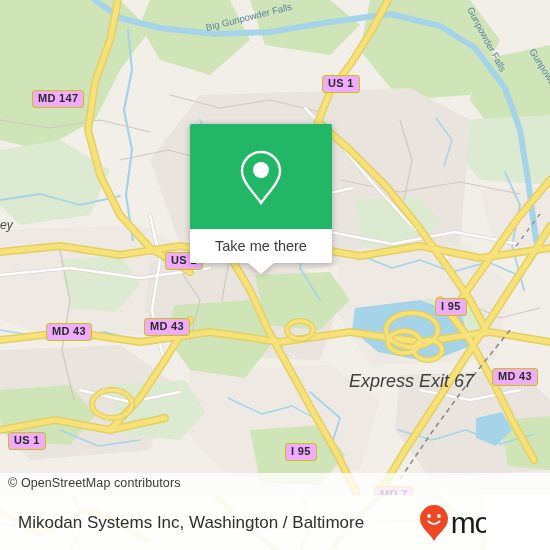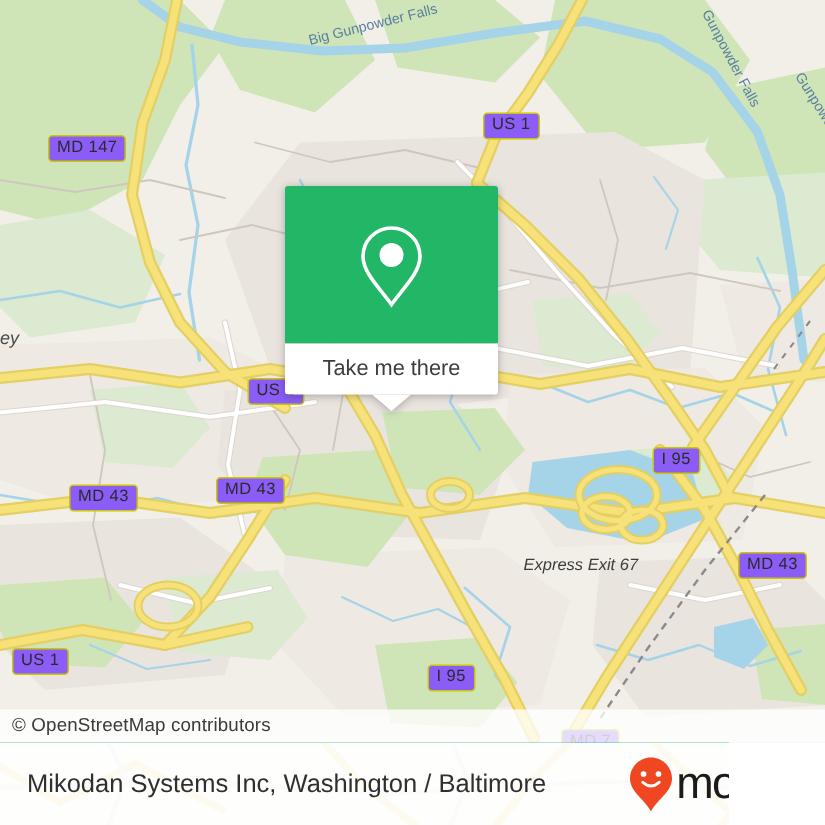--- a/index.html
+++ b/index.html
@@ -9,28 +9,28 @@
     background:#ffffff;
   }
   #root{position:relative;width:550px;height:550px;overflow:hidden;}
 
   
   .map{position:absolute;left:0;top:0;width:550px;height:495px;overflow:hidden;
        background:#f2efe9;}
   .map svg{position:absolute;left:0;top:0;}
 
   
-  .shield{position:absolute;background:#8b5cf6;border:1px solid #c9c705;
-          border-radius:3px;color:#2b2b2b;font-weight:normal;font-size:11px;
+  .shield{position:absolute;background:#f0abfc;border:1px solid #c9c705;
+          border-radius:3px;color:#2b2b2b;font-weight:bold;font-size:11px;
           line-height:13px;padding:1px 5px 2px 5px;white-space:nowrap;
           letter-spacing:.3px;font-family:"Liberation Sans", sans-serif;}
 
   .maplabel{position:absolute;color:#4a4a4a;font-size:11px;white-space:nowrap;
             font-family:"Liberation Sans", sans-serif;}
-  .maplabel.italic{font-style:italic;font-size:11px;color:#3d3d3d;text-align:right;}
+  .maplabel.italic{font-style:italic;font-size:18px;color:#3d3d3d;text-align:right;}
   .riverlabel{position:absolute;color:#5a7fa0;font-size:9.5px;white-space:nowrap;}
 
   
   .attrib{position:absolute;left:8px;bottom:5px;font-size:12.5px;color:#3a3a3a;
           font-family:"Liberation Sans", sans-serif;letter-spacing:.1px;}
   .attrib-wrap{position:absolute;left:0;bottom:0;width:550px;height:22px;
                background:rgba(255,255,255,.78);}
 
   
   .popup{position:absolute;left:190px;top:124px;width:142px;
@@ -39,21 +39,21 @@
              display:flex;align-items:center;justify-content:center;}
   .popup-bottom{height:34px;background:#ffffff;border-radius:0 0 2px 2px;
                 display:flex;align-items:center;justify-content:center;}
   .popup-label{font-size:14.5px;color:#3d3d3d;font-family:"Liberation Sans", sans-serif;}
   .popup-tail{position:absolute;left:50%;margin-left:-13px;top:139px;
               width:0;height:0;border-left:13px solid transparent;
               border-right:13px solid transparent;border-top:11px solid #ffffff;}
 
   
   .footer{position:absolute;left:0;top:495px;width:486px;height:55px;
-          background:#14b8a6;overflow:hidden;}
+          background:#fdba74;overflow:hidden;}
   .footer-wash{position:absolute;left:0;top:0;width:550px;height:55px;
                background:rgba(255,255,255,.90);}
   .footer-inner{position:absolute;left:0;top:0;width:550px;height:55px;
                 display:flex;align-items:center;justify-content:space-between;
                 padding:0 18px;box-sizing:border-box;}
   .footer-title{font-size:17px;color:#2f2f2f;font-family:"Liberation Sans", sans-serif;}
   .brand{display:flex;align-items:center;gap:2px;}
   .brand-word{font-size:30px;color:#1b1b1b;font-family:"Liberation Sans", sans-serif;
               letter-spacing:-1.2px;font-weight:500;}
 </style>

